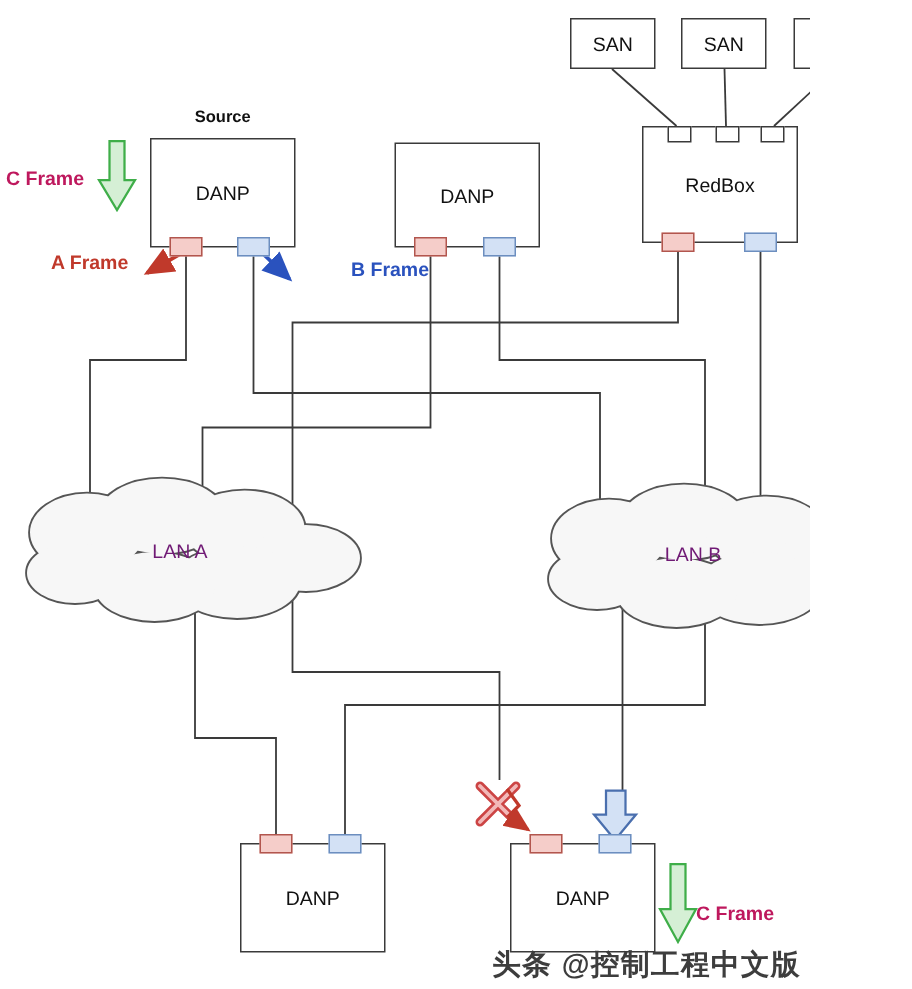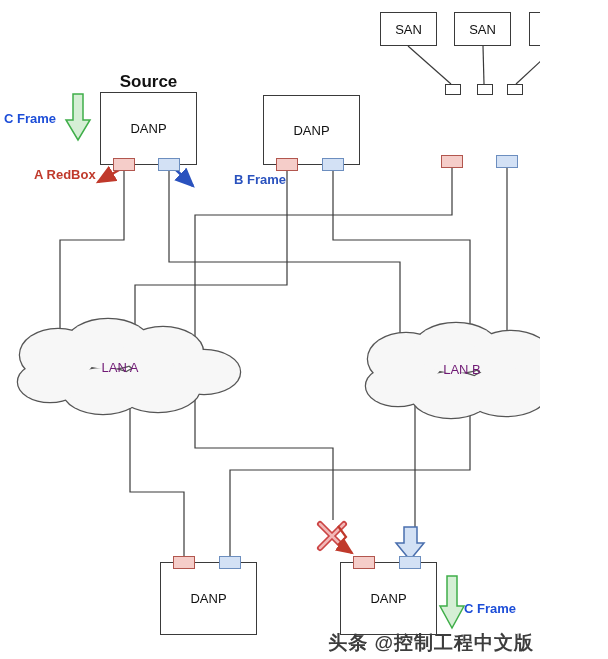--- a/index.html
+++ b/index.html
@@ -11,23 +11,23 @@
   svg{position:absolute;left:0;top:0;}
   .box{
     position:absolute;background:#ffffff;border:1.5px solid #3a3a3a;
     display:flex;align-items:center;justify-content:center;
     font-size:13px;color:#111;box-sizing:border-box;
   }
   .port{position:absolute;width:22px;height:13px;box-sizing:border-box;border:1.2px solid;}
   .port.a{background:#f5cdc9;border-color:#b2564e;}
   .port.b{background:#d3e1f5;border-color:#6c8ebf;}
   .stub{position:absolute;width:16px;height:11px;background:#fff;border:1.2px solid #3a3a3a;box-sizing:border-box;}
-  .caption{position:absolute;font-size:17px;font-weight:bold;color:#111;}
+  .caption{position:absolute;font-size:11px;font-weight:bold;color:#111;}
   .frame-label{position:absolute;font-size:13px;font-weight:bold;}
-  .frame-label.green{color:#1d4ed8;}
+  .frame-label.green{color:#be185d;}
   .frame-label.red{color:#c0392b;}
   .frame-label.blue{color:#2a52be;}
   .lan-label{position:absolute;font-size:13px;color:#701a75;width:74px;text-align:center;}
   .watermark{position:absolute;right:6px;top:630px;font-size:19px;font-weight:bold;color:#3d3d3d;letter-spacing:1px;}
 </style>
 </head>
 <body>
 
 <div id="canvas">
 
@@ -103,20 +103,23 @@
   <div class="box" style="left:380px;top:12px;width:57px;height:34px;">
     <span>SAN</span>
   </div>
   <div class="box" style="left:454px;top:12px;width:57px;height:34px;">
     <span>SAN</span>
   </div>
   <div class="box" style="left:529px;top:12px;width:57px;height:34px;">
     <span>SAN</span>
   </div>
 
+  <div class="box" style="left:428px;top:84px;width:104px;height:78px;">
+    <span>RedBox</span>
+  </div>
   <div class="stub" style="left:445px;top:84px;"></div>
   <div class="stub" style="left:477px;top:84px;"></div>
   <div class="stub" style="left:507px;top:84px;"></div>
   <div class="port a" style="left:441px;top:155px;"></div>
   <div class="port b" style="left:496px;top:155px;"></div>
 
   <div class="caption" style="left:100px;top:72px;width:97px;text-align:center;">Source</div>
   <div class="box" style="left:100px;top:92px;width:97px;height:73px;">
     <span>DANP</span>
   </div>
@@ -138,19 +141,19 @@
   <div class="port a" style="left:173px;top:556px;"></div>
   <div class="port b" style="left:219px;top:556px;"></div>
 
   <div class="box" style="left:340px;top:562px;width:97px;height:73px;">
     <span>DANP</span>
   </div>
   <div class="port a" style="left:353px;top:556px;"></div>
   <div class="port b" style="left:399px;top:556px;"></div>
 
   <div class="frame-label green" style="left:4px;top:111px;">C Frame</div>
-  <div class="frame-label red" style="left:34px;top:167px;">A RedBox</div>
+  <div class="frame-label red" style="left:34px;top:167px;">A Frame</div>
   <div class="frame-label blue" style="left:202px;top:172px;margin-left:32px;">B Frame</div>
   <div class="frame-label green" style="left:464px;top:601px;">C Frame</div>
 
   <div class="watermark">头条 @控制工程中文版</div>
 
 </div>
 
 </body></html>

